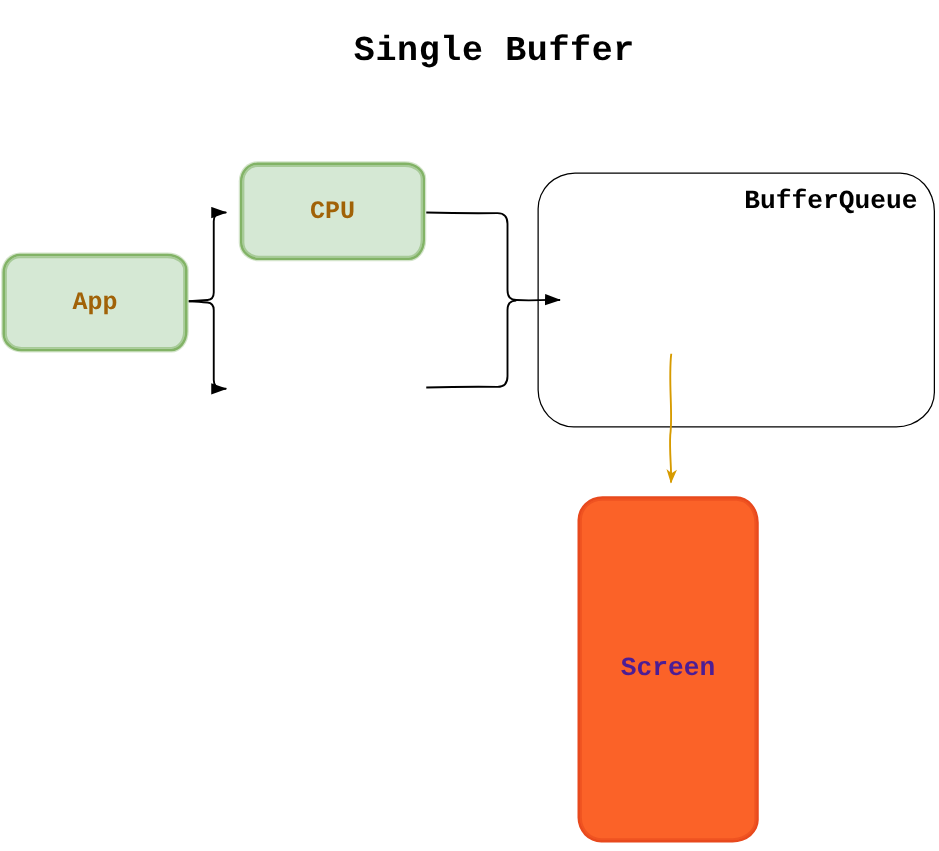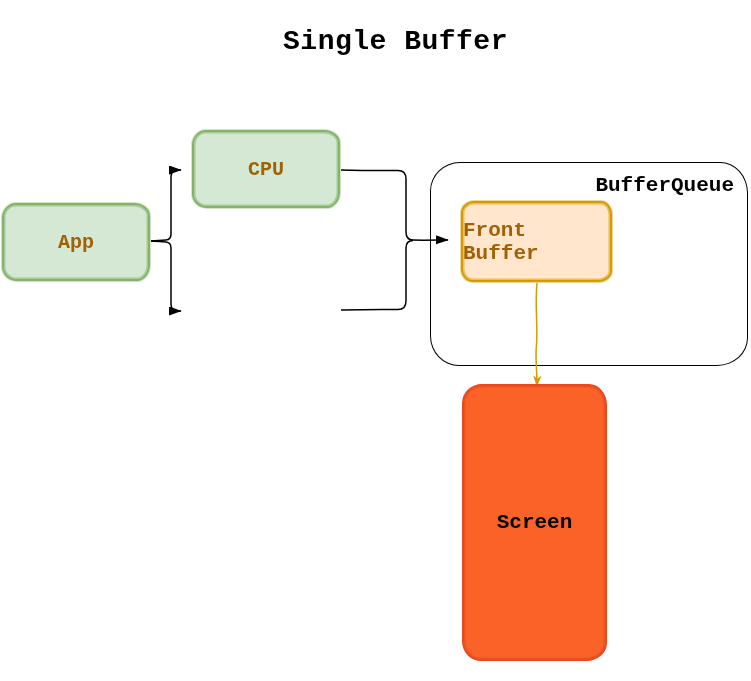--- a/index.html
+++ b/index.html
@@ -33,42 +33,41 @@
   .node-app{left:2px;top:203px;width:148px;height:78px;}
   .node-cpu{left:192px;top:130px;width:148px;height:78px;}
   .node-gpu{left:192px;top:271px;width:148px;height:78px;}
   .bufferqueue{
     position:absolute;
     left:430px;top:138px;width:318px;height:204px;
     box-sizing:border-box;
     background:#ffffff;
     border:1.6px solid #000000;
     border-radius:30px 28px 31px 29px / 29px 31px 28px 30px;
-    margin-top:24px;
   }
   .bufferqueue-label{
     position:absolute;
     top:11px;right:13px;
     font-size:21px;font-weight:bold;color:#000000;
   }
   .node-frontbuffer{
     left:461px;top:201px;width:151px;height:81px;
     background:#ffe6cc;
     border:2px solid #d79b00;
     border-radius:13px 11px 14px 12px / 12px 14px 11px 13px;
     box-shadow:inset 0 0 0 1.5px rgba(215,155,0,.55), 0 0 0 1px rgba(215,155,0,.4);
     font-size:21px;
   }
   .node-screen{
-    left:462px;top:384px;width:145px;height:277px;
+    left:462px;top:397px;width:145px;height:277px;
     background:#fb6228;
     border:2.5px solid #e8491d;
     border-radius:20px 18px 21px 19px / 19px 21px 18px 20px;
     box-shadow:inset 0 0 0 1.5px rgba(232,73,29,.6);
-    color:#000000;font-size:21px;
+    color:#4c1d95;font-size:21px;
   }
   .edges{
     position:absolute;left:0;top:0;width:751px;height:681px;
     pointer-events:none;
   }
   .edge{fill:none;stroke:#000000;stroke-width:1.5;}
   .edge-gold{fill:none;stroke:#d79b00;stroke-width:1.5;}
 </style>
 </head>
 <body>
@@ -104,21 +103,18 @@
 
   <div class="node green node-app">
     <span>App</span>
   </div>
 
   <div class="node green node-cpu">
     <span>CPU</span>
   </div>
 
 
-  <div class="node node-frontbuffer">
-    <span>Front Buffer</span>
-  </div>
 
   <div class="node node-screen">
     <span>Screen</span>
   </div>
 
 </div>
 
 </body></html>

